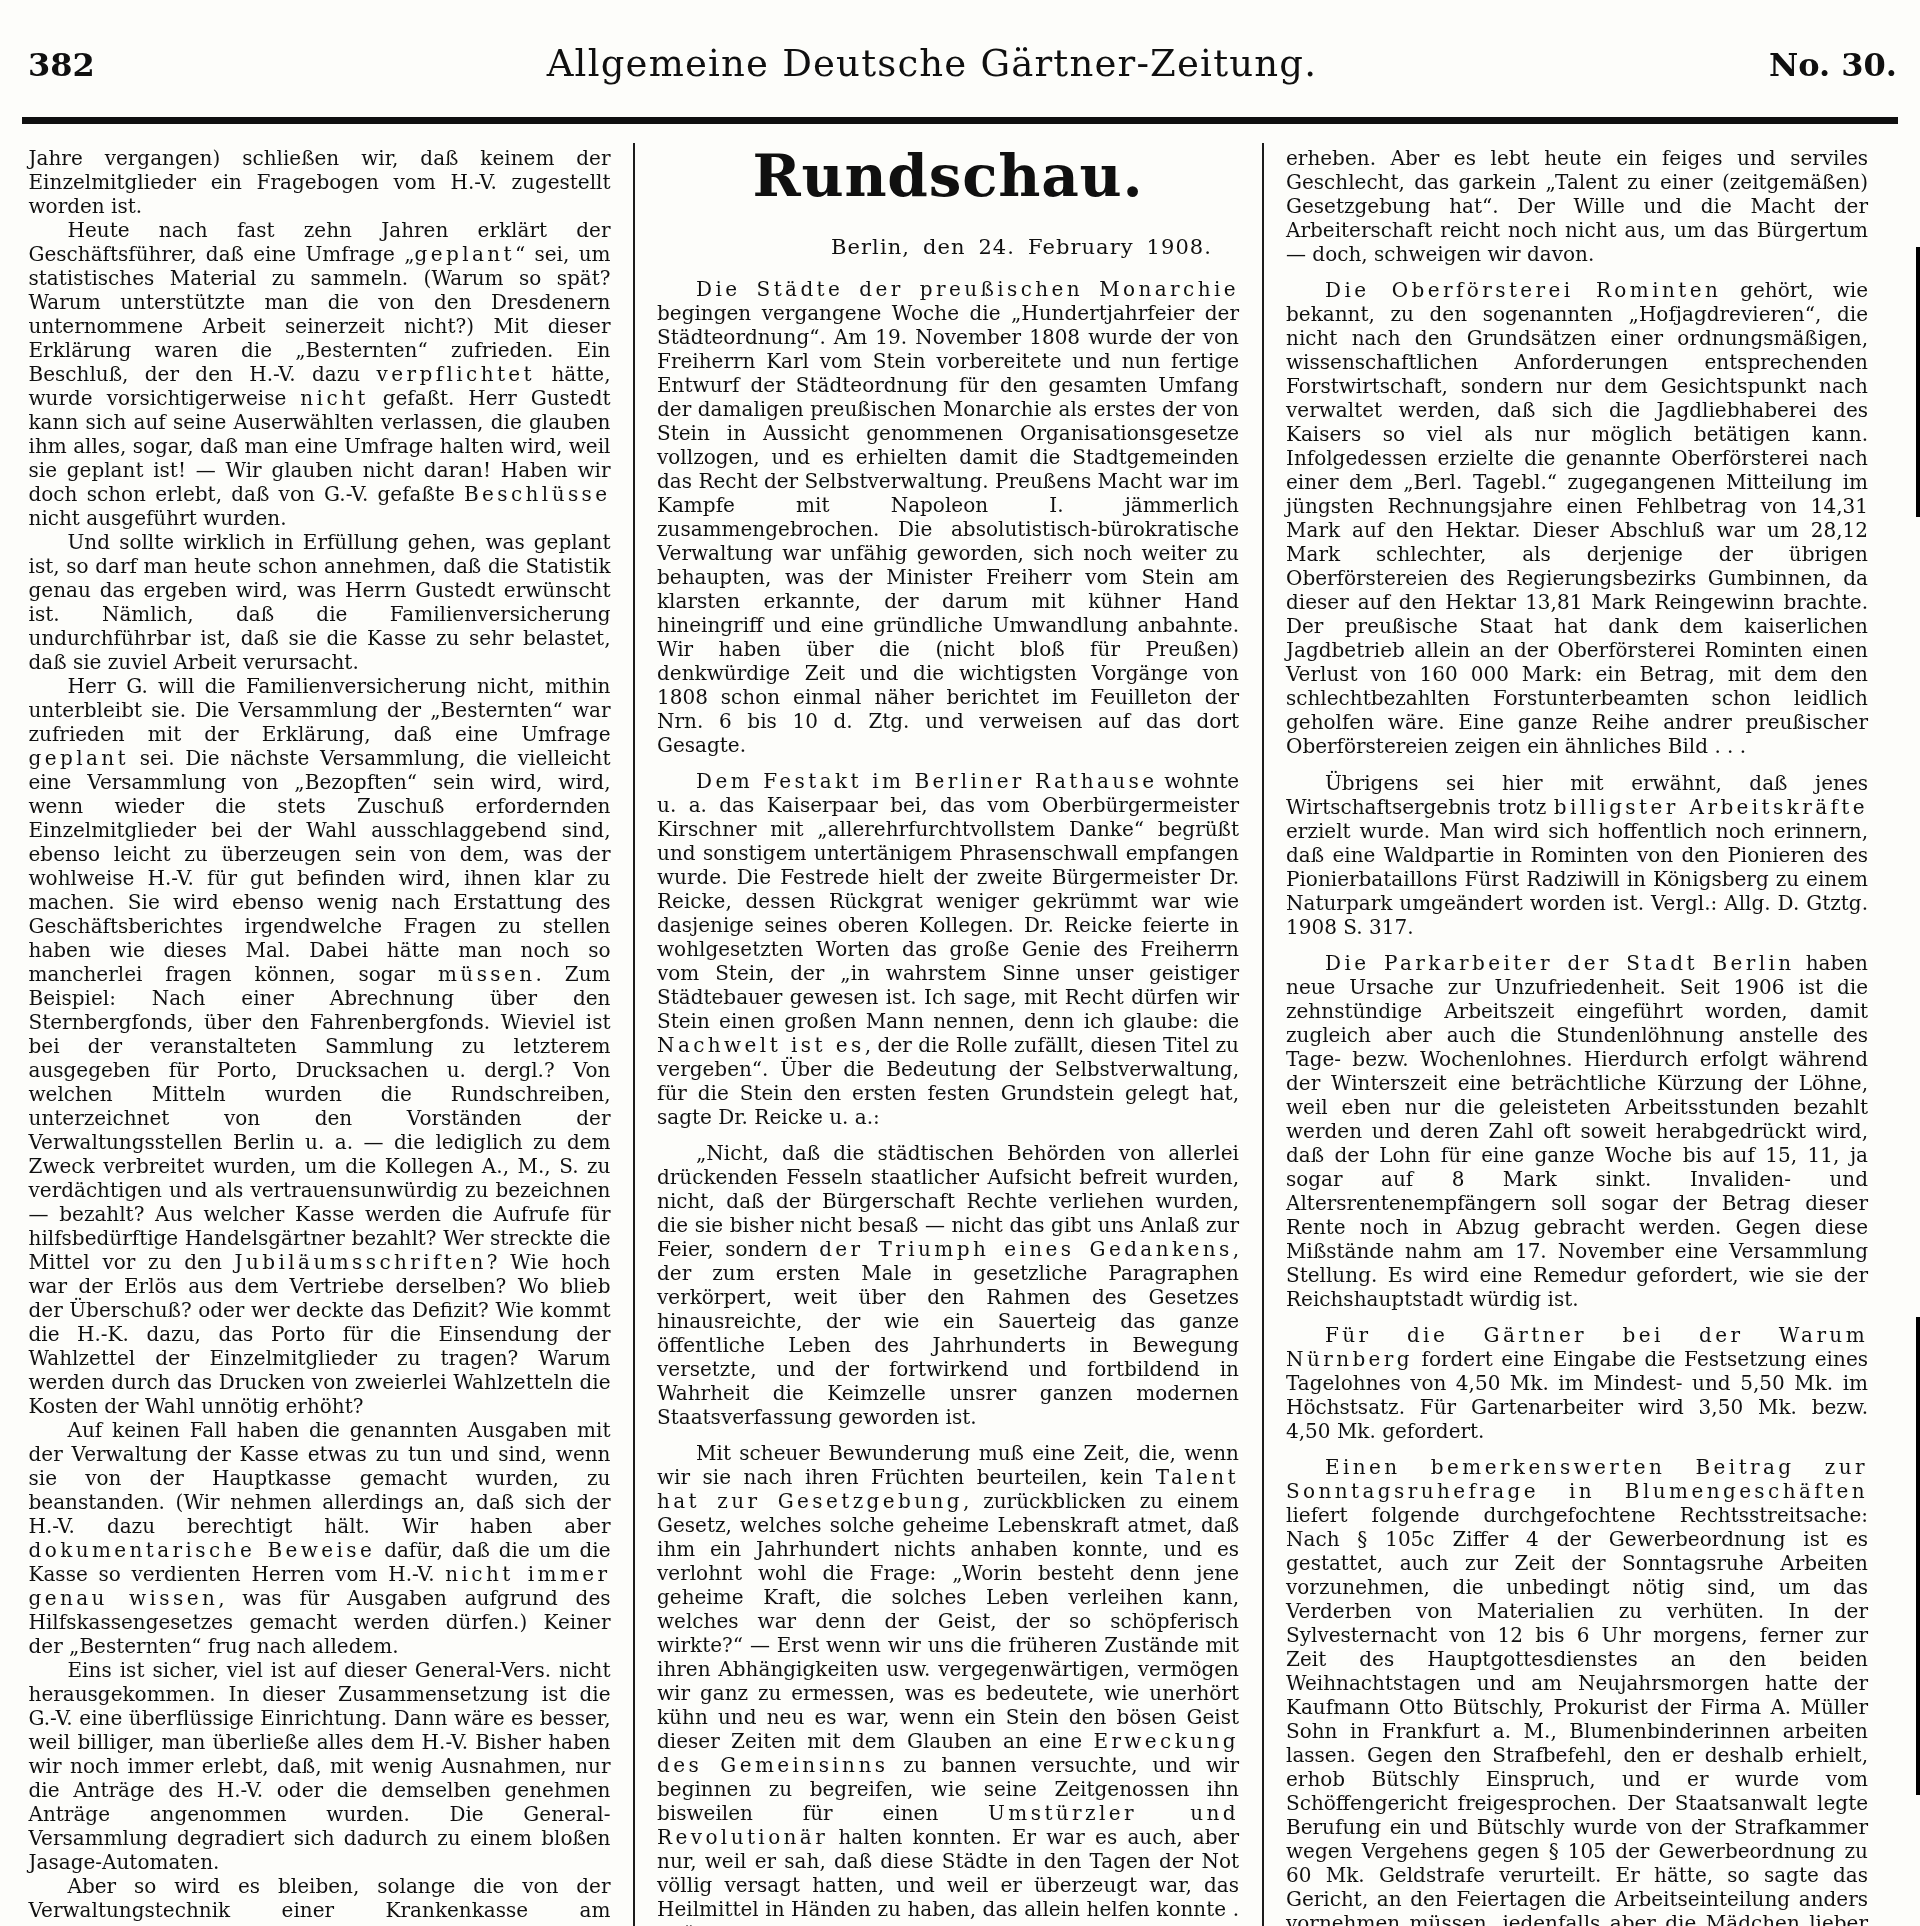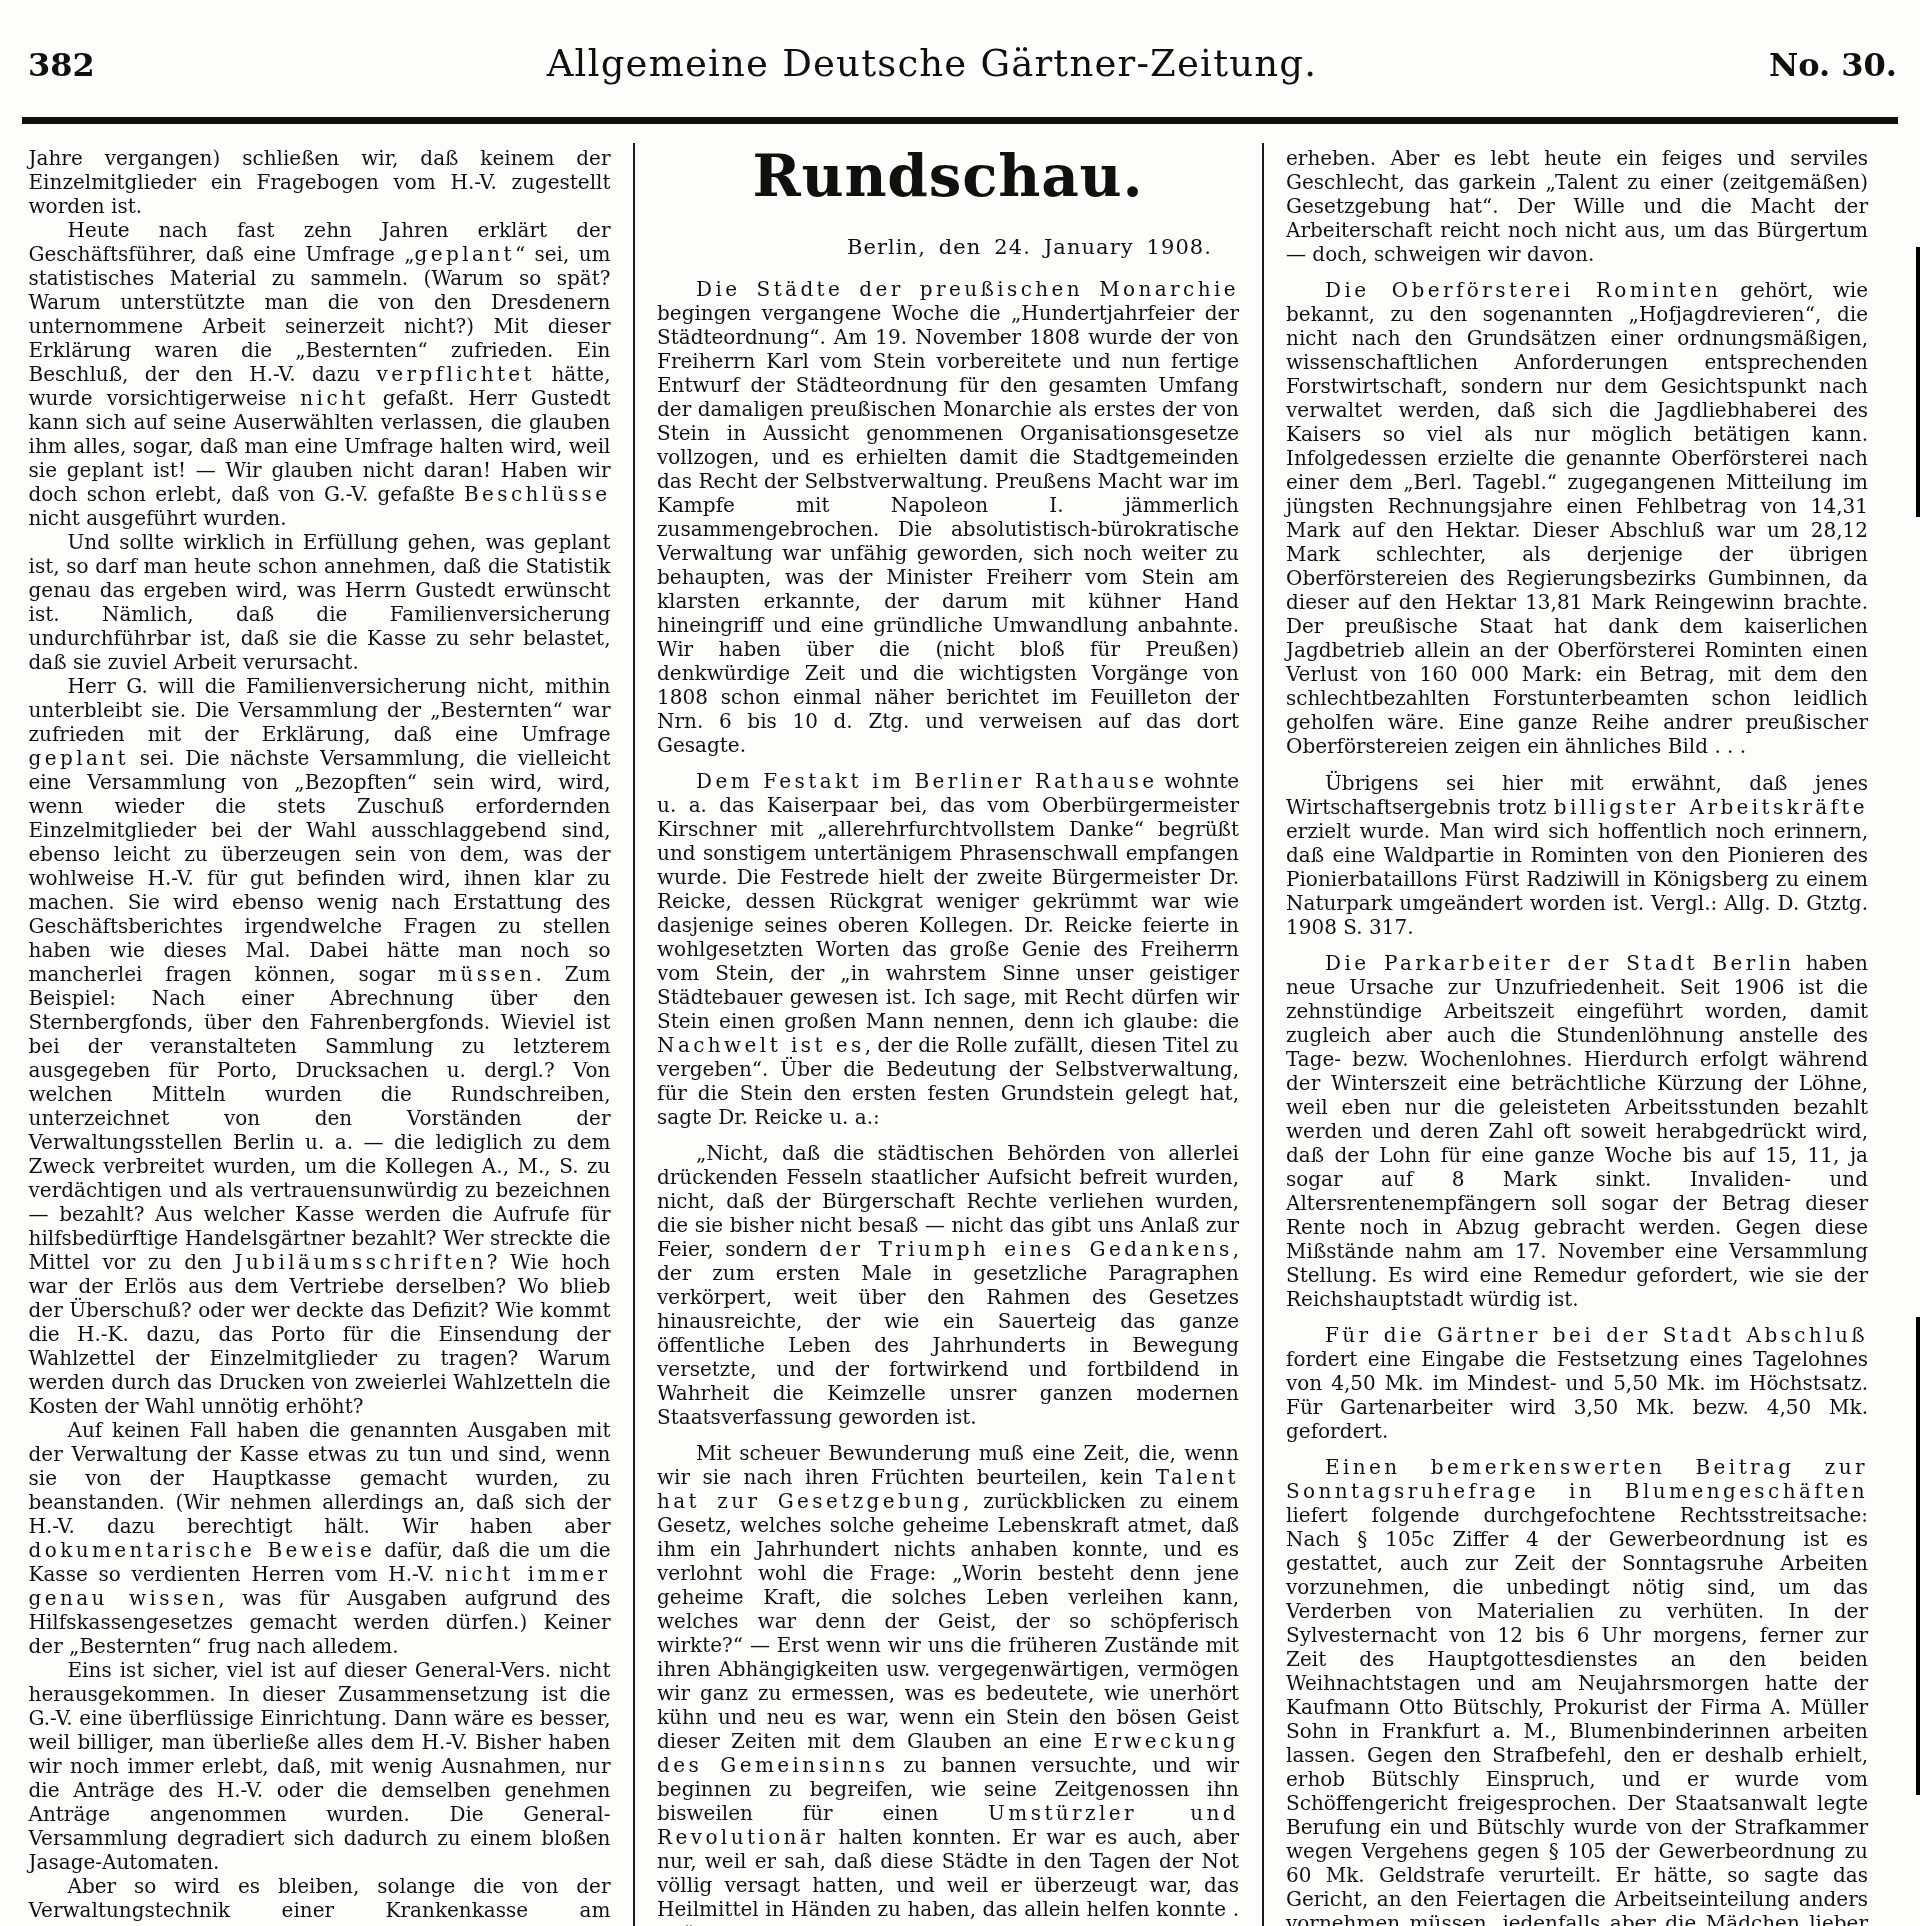--- a/index.html
+++ b/index.html
@@ -101,32 +101,32 @@
       <p class="para cont"><span>Jahre vergangen) schließen wir, daß keinem der Einzelmitglieder ein Fragebogen vom H.-V. zugestellt worden ist.</span></p>
       <p class="para"><span>Heute nach fast zehn Jahren erklärt der Geschäftsführer, daß eine Umfrage „</span><span class="sp">geplant</span><span>“ sei, um statistisches Material zu sammeln. (Warum so spät? Warum unterstützte man die von den Dresdenern unternommene Arbeit seinerzeit nicht?) Mit dieser Erklärung waren die „Besternten“ zufrieden. Ein Beschluß, der den H.-V. dazu </span><span class="sp">verpflichtet</span><span> hätte, wurde vorsichtigerweise </span><span class="sp">nicht</span><span> gefaßt. Herr Gustedt kann sich auf seine Auserwählten verlassen, die glauben ihm alles, sogar, daß man eine Umfrage halten wird, weil sie geplant ist! — Wir glauben nicht daran! Haben wir doch schon erlebt, daß von G.-V. gefaßte </span><span class="sp">Beschlüsse</span><span> nicht ausgeführt wurden.</span></p>
       <p class="para"><span>Und sollte wirklich in Erfüllung gehen, was geplant ist, so darf man heute schon annehmen, daß die Statistik genau das ergeben wird, was Herrn Gustedt erwünscht ist. Nämlich, daß die Familienversicherung undurchführbar ist, daß sie die Kasse zu sehr belastet, daß sie zuviel Arbeit verursacht.</span></p>
       <p class="para"><span>Herr G. will die Familienversicherung nicht, mithin unterbleibt sie. Die Versammlung der „Besternten“ war zufrieden mit der Erklärung, daß eine Umfrage </span><span class="sp">geplant</span><span> sei. Die nächste Versammlung, die vielleicht eine Versammlung von „Bezopften“ sein wird, wird, wenn wieder die stets Zuschuß erfordernden Einzelmitglieder bei der Wahl ausschlaggebend sind, ebenso leicht zu überzeugen sein von dem, was der wohlweise H.-V. für gut befinden wird, ihnen klar zu machen. Sie wird ebenso wenig nach Erstattung des Geschäftsberichtes irgendwelche Fragen zu stellen haben wie dieses Mal. Dabei hätte man noch so mancherlei fragen können, sogar </span><span class="sp">müssen</span><span>. Zum Beispiel: Nach einer Abrechnung über den Sternbergfonds, über den Fahrenbergfonds. Wieviel ist bei der veranstalteten Sammlung zu letzterem ausgegeben für Porto, Drucksachen u. dergl.? Von welchen Mitteln wurden die Rundschreiben, unterzeichnet von den Vorständen der Verwaltungsstellen Berlin u. a. — die lediglich zu dem Zweck verbreitet wurden, um die Kollegen A., M., S. zu verdächtigen und als vertrauensunwürdig zu bezeichnen — bezahlt? Aus welcher Kasse werden die Aufrufe für hilfsbedürftige Handelsgärtner bezahlt? Wer streckte die Mittel vor zu den </span><span class="sp">Jubiläumsschriften</span><span>? Wie hoch war der Erlös aus dem Vertriebe derselben? Wo blieb der Überschuß? oder wer deckte das Defizit? Wie kommt die H.-K. dazu, das Porto für die Einsendung der Wahlzettel der Einzelmitglieder zu tragen? Warum werden durch das Drucken von zweierlei Wahlzetteln die Kosten der Wahl unnötig erhöht?</span></p>
       <p class="para"><span>Auf keinen Fall haben die genannten Ausgaben mit der Verwaltung der Kasse etwas zu tun und sind, wenn sie von der Hauptkasse gemacht wurden, zu beanstanden. (Wir nehmen allerdings an, daß sich der H.-V. dazu berechtigt hält. Wir haben aber </span><span class="sp">dokumentarische Beweise</span><span> dafür, daß die um die Kasse so verdienten Herren vom H.-V. </span><span class="sp">nicht immer genau wissen</span><span>, was für Ausgaben aufgrund des Hilfskassengesetzes gemacht werden dürfen.) Keiner der „Besternten“ frug nach alledem.</span></p>
       <p class="para"><span>Eins ist sicher, viel ist auf dieser General-Vers. nicht herausgekommen. In dieser Zusammensetzung ist die G.-V. eine überflüssige Einrichtung. Dann wäre es besser, weil billiger, man überließe alles dem H.-V. Bisher haben wir noch immer erlebt, daß, mit wenig Ausnahmen, nur die Anträge des H.-V. oder die demselben genehmen Anträge angenommen wurden. Die General-Versammlung degradiert sich dadurch zu einem bloßen Jasage-Automaten.</span></p>
       <p class="para"><span>Aber so wird es bleiben, solange die von der Verwaltungstechnik einer Krankenkasse am allerwenigsten verstehenden Einzelmitglieder für die Zusammensetzung der G.-V. maßgebend sind; solange die große Masse derer, die den weitaus größten Teil der Beiträge aufbringt, es sich gefallen läßt, von der Verwaltung der Kasse vollständig ausgeschlossen zu werden. Solange wie man den Herren Handelsgärtnern und gleichwertigen Elementen, die Geschäftsführung in den Verwaltungsstellen </span></p>
     </section>
   <section class="col col-mid" id="col-mid">
       <h2 class="heading">Rundschau.</h2>
-      <p class="dateline">Berlin, den 24. January 1908.</p>
+      <p class="dateline">Berlin, den 24. February 1908.</p>
       <p class="para item"><span class="sp">Die Städte der preußischen Monarchie</span><span> begingen vergangene Woche die „Hundertjahrfeier der Städteordnung“. Am 19. November 1808 wurde der von Freiherrn Karl vom Stein vorbereitete und nun fertige Entwurf der Städteordnung für den gesamten Umfang der damaligen preußischen Monarchie als erstes der von Stein in Aussicht genommenen Organisationsgesetze vollzogen, und es erhielten damit die Stadtgemeinden das Recht der Selbstverwaltung. Preußens Macht war im Kampfe mit Napoleon I. jämmerlich zusammengebrochen. Die absolutistisch-bürokratische Verwaltung war unfähig geworden, sich noch weiter zu behaupten, was der Minister Freiherr vom Stein am klarsten erkannte, der darum mit kühner Hand hineingriff und eine gründliche Umwandlung anbahnte. Wir haben über die (nicht bloß für Preußen) denkwürdige Zeit und die wichtigsten Vorgänge von 1808 schon einmal näher berichtet im Feuilleton der Nrn. 6 bis 10 d. Ztg. und verweisen auf das dort Gesagte.</span></p>
       <p class="para item"><span class="sp">Dem Festakt im Berliner Rathause</span><span> wohnte u. a. das Kaiserpaar bei, das vom Oberbürgermeister Kirschner mit „allerehrfurchtvollstem Danke“ begrüßt und sonstigem untertänigem Phrasenschwall empfangen wurde. Die Festrede hielt der zweite Bürgermeister Dr. Reicke, dessen Rückgrat weniger gekrümmt war wie dasjenige seines oberen Kollegen. Dr. Reicke feierte in wohlgesetzten Worten das große Genie des Freiherrn vom Stein, der „in wahrstem Sinne unser geistiger Städtebauer gewesen ist. Ich sage, mit Recht dürfen wir Stein einen großen Mann nennen, denn ich glaube: die </span><span class="sp">Nachwelt ist es</span><span>, der die Rolle zufällt, diesen Titel zu vergeben“. Über die Bedeutung der Selbstverwaltung, für die Stein den ersten festen Grundstein gelegt hat, sagte Dr. Reicke u. a.:</span></p>
       <p class="para item"><span>„Nicht, daß die städtischen Behörden von allerlei drückenden Fesseln staatlicher Aufsicht befreit wurden, nicht, daß der Bürgerschaft Rechte verliehen wurden, die sie bisher nicht besaß — nicht das gibt uns Anlaß zur Feier, sondern </span><span class="sp">der Triumph eines Gedankens</span><span>, der zum ersten Male in gesetzliche Paragraphen verkörpert, weit über den Rahmen des Gesetzes hinausreichte, der wie ein Sauerteig das ganze öffentliche Leben des Jahrhunderts in Bewegung versetzte, und der fortwirkend und fortbildend in Wahrheit die Keimzelle unsrer ganzen modernen Staatsverfassung geworden ist.</span></p>
       <p class="para item"><span>Mit scheuer Bewunderung muß eine Zeit, die, wenn wir sie nach ihren Früchten beurteilen, kein </span><span class="sp">Talent hat zur Gesetzgebung</span><span>, zurückblicken zu einem Gesetz, welches solche geheime Lebenskraft atmet, daß ihm ein Jahrhundert nichts anhaben konnte, und es verlohnt wohl die Frage: „Worin besteht denn jene geheime Kraft, die solches Leben verleihen kann, welches war denn der Geist, der so schöpferisch wirkte?“ — Erst wenn wir uns die früheren Zustände mit ihren Abhängigkeiten usw. vergegenwärtigen, vermögen wir ganz zu ermessen, was es bedeutete, wie unerhört kühn und neu es war, wenn ein Stein den bösen Geist dieser Zeiten mit dem Glauben an eine </span><span class="sp">Erweckung des Gemeinsinns</span><span> zu bannen versuchte, und wir beginnen zu begreifen, wie seine Zeitgenossen ihn bisweilen für einen </span><span class="sp">Umstürzler und Revolutionär</span><span> halten konnten. Er war es auch, aber nur, weil er sah, daß diese Städte in den Tagen der Not völlig versagt hatten, und weil er überzeugt war, das Heilmittel in Händen zu haben, das allein helfen konnte . . . “</span></p>
     </section>
   <section class="col col-right" id="col-right">
       <p class="para cont"><span>erheben. Aber es lebt heute ein feiges und serviles Geschlecht, das garkein „Talent zu einer (zeitgemäßen) Gesetzgebung hat“. Der Wille und die Macht der Arbeiterschaft reicht noch nicht aus, um das Bürgertum — doch, schweigen wir davon.</span></p>
       <p class="para item"><span class="sp">Die Oberförsterei Rominten</span><span> gehört, wie bekannt, zu den sogenannten „Hofjagdrevieren“, die nicht nach den Grundsätzen einer ordnungsmäßigen, wissenschaftlichen Anforderungen entsprechenden Forstwirtschaft, sondern nur dem Gesichtspunkt nach verwaltet werden, daß sich die Jagdliebhaberei des Kaisers so viel als nur möglich betätigen kann. Infolgedessen erzielte die genannte Oberförsterei nach einer dem „Berl. Tagebl.“ zugegangenen Mitteilung im jüngsten Rechnungsjahre einen Fehlbetrag von 14,31 Mark auf den Hektar. Dieser Abschluß war um 28,12 Mark schlechter, als derjenige der übrigen Oberförstereien des Regierungsbezirks Gumbinnen, da dieser auf den Hektar 13,81 Mark Reingewinn brachte. Der preußische Staat hat dank dem kaiserlichen Jagdbetrieb allein an der Oberförsterei Rominten einen Verlust von 160 000 Mark: ein Betrag, mit dem den schlechtbezahlten Forstunterbeamten schon leidlich geholfen wäre. Eine ganze Reihe andrer preußischer Oberförstereien zeigen ein ähnliches Bild . . .</span></p>
       <p class="para item"><span>Übrigens sei hier mit erwähnt, daß jenes Wirtschaftsergebnis trotz </span><span class="sp">billigster Arbeitskräfte</span><span> erzielt wurde. Man wird sich hoffentlich noch erinnern, daß eine Waldpartie in Rominten von den Pionieren des Pionierbataillons Fürst Radziwill in Königsberg zu einem Naturpark umgeändert worden ist. Vergl.: Allg. D. Gtztg. 1908 S. 317.</span></p>
       <p class="para item"><span class="sp">Die Parkarbeiter der Stadt Berlin</span><span> haben neue Ursache zur Unzufriedenheit. Seit 1906 ist die zehnstündige Arbeitszeit eingeführt worden, damit zugleich aber auch die Stundenlöhnung anstelle des Tage- bezw. Wochenlohnes. Hierdurch erfolgt während der Winterszeit eine beträchtliche Kürzung der Löhne, weil eben nur die geleisteten Arbeitsstunden bezahlt werden und deren Zahl oft soweit herabgedrückt wird, daß der Lohn für eine ganze Woche bis auf 15, 11, ja sogar auf 8 Mark sinkt. Invaliden- und Altersrentenempfängern soll sogar der Betrag dieser Rente noch in Abzug gebracht werden. Gegen diese Mißstände nahm am 17. November eine Versammlung Stellung. Es wird eine Remedur gefordert, wie sie der Reichshauptstadt würdig ist.</span></p>
-      <p class="para item"><span class="sp">Für die Gärtner bei der Stadt Abschluß</span><span> fordert eine Eingabe die Festsetzung eines Tagelohnes von 4,50 Mk. im Mindest- und 5,50 Mk. im Höchstsatz. Für Gartenarbeiter wird 3,50 Mk. bezw. 4,50 Mk. gefordert.</span></p>
+      <p class="para item"><span class="sp">Für die Gärtner bei der Warum Nürnberg</span><span> fordert eine Eingabe die Festsetzung eines Tagelohnes von 4,50 Mk. im Mindest- und 5,50 Mk. im Höchstsatz. Für Gartenarbeiter wird 3,50 Mk. bezw. 4,50 Mk. gefordert.</span></p>
       <p class="para item"><span class="sp">Einen bemerkenswerten Beitrag zur Sonntagsruhefrage in Blumengeschäften</span><span> liefert folgende durchgefochtene Rechtsstreitsache: Nach § 105c Ziffer 4 der Gewerbeordnung ist es gestattet, auch zur Zeit der Sonntagsruhe Arbeiten vorzunehmen, die unbedingt nötig sind, um das Verderben von Materialien zu verhüten. In der Sylvesternacht von 12 bis 6 Uhr morgens, ferner zur Zeit des Hauptgottesdienstes an den beiden Weihnachtstagen und am Neujahrsmorgen hatte der Kaufmann Otto Bütschly, Prokurist der Firma A. Müller Sohn in Frankfurt a. M., Blumenbinderinnen arbeiten lassen. Gegen den Strafbefehl, den er deshalb erhielt, erhob Bütschly Einspruch, und er wurde vom Schöffengericht freigesprochen. Der Staatsanwalt legte Berufung ein und Bütschly wurde von der Strafkammer wegen Vergehens gegen § 105 der Gewerbeordnung zu 60 Mk. Geldstrafe verurteilt. Er hätte, so sagte das Gericht, an den Feiertagen die Arbeitseinteilung anders vornehmen müssen, jedenfalls aber die Mädchen lieber an den Nachmittagen als zur Zeit des Gottesdienstes beschäftigen sollen. Der Verurteilte legte Revision ein und erwirkte beim Oberlandesgericht Aufhebung und Überweisung an die Vorinstanz. Es sei zu prüfen, ob nicht die Zeit des Gottesdienstes trotz aller Arbeitseinteilung zur Erledigung der Arbeiten nötig sei. In der neuen Verhandlung vor der Strafkammer erklärte Bütschly, daß zu den Feiertagen für 30 000 Mk. Blumen aus dem Süden, besonders aus Nizza, eintreffen, die unbedingt verarbeitet und zurechtgemacht werden müssen, da sie sonst verderben. Der als Sachverständiger vernommene Blumenhändler und Gärtner Fleisch bestätigte, daß die Behandlung der Blumen sofort vorzunehmen sei. Das Gericht kam deshalb zur </span></p>
     </section>
 
   <div class="artifact a1"></div>
   <div class="artifact a2"></div>
 
 </div>
 
 
 </body></html>

